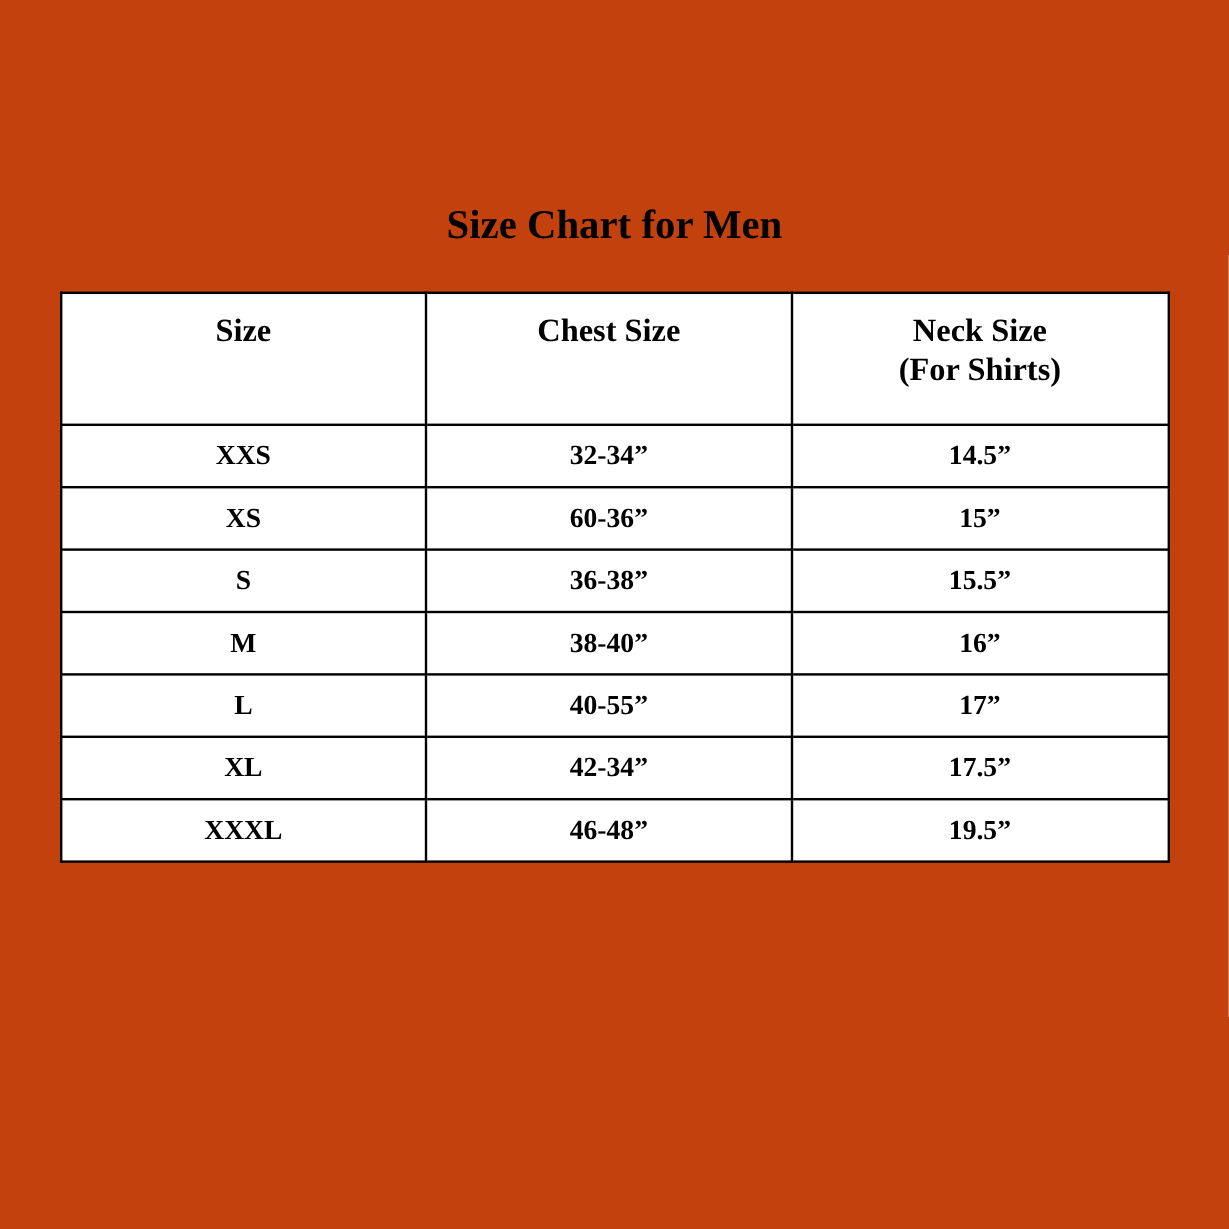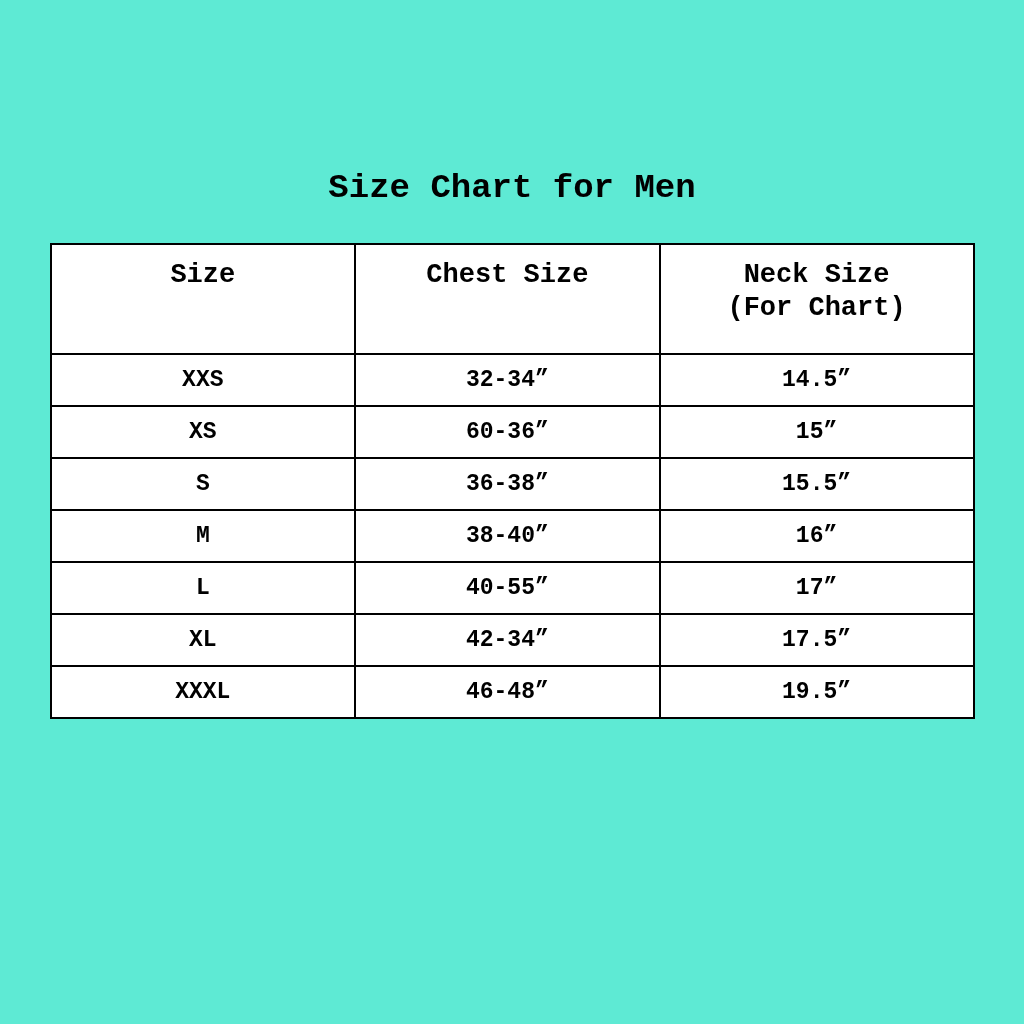--- a/index.html
+++ b/index.html
@@ -4,22 +4,22 @@
 <style>
   * { box-sizing: border-box; }
   html, body {
     margin: 0;
     padding: 0;
     background: #ffffff;
   }
   .canvas {
     width: 1024px;
     height: 1024px;
-    background: #5eead4;
-    font-family: Liberation Mono, monospace;
+    background: #c2410c;
+    font-family: Liberation Serif, serif;
     color: #000000;
     overflow: hidden;
   }
   .page-title {
     margin: 0;
     padding-top: 165px;
     font-size: 34px;
     line-height: 46px;
     font-weight: bold;
     text-align: center;
@@ -69,21 +69,21 @@
       <col class="col-size">
       <col class="col-chest">
       <col class="col-neck">
     </colgroup>
     <thead>
       <tr>
         <th>Size</th>
         <th>Chest Size</th>
         <th>
           <span class="hdr-line">Neck Size</span>
-          <span class="hdr-line">(For Chart)</span>
+          <span class="hdr-line">(For Shirts)</span>
         </th>
       </tr>
     </thead>
     <tbody>
       <tr>
         <td>XXS</td>
         <td>32-34”</td>
         <td>14.5”</td>
       </tr>
       <tr>

